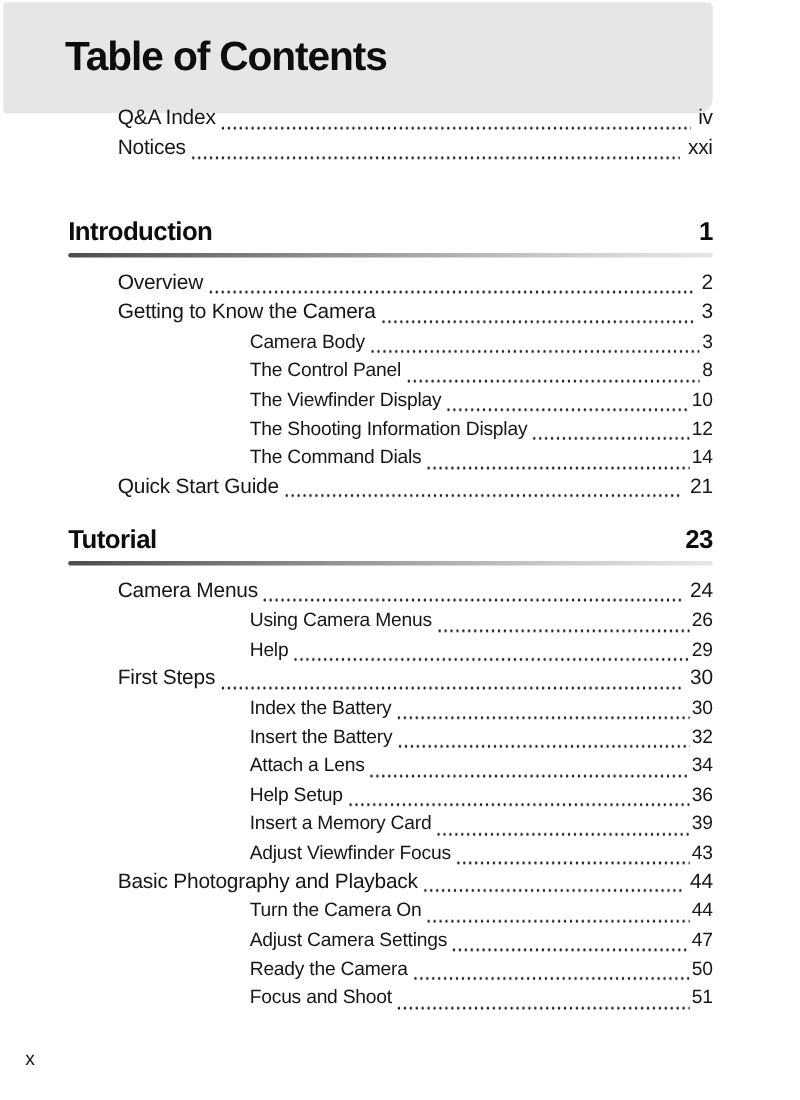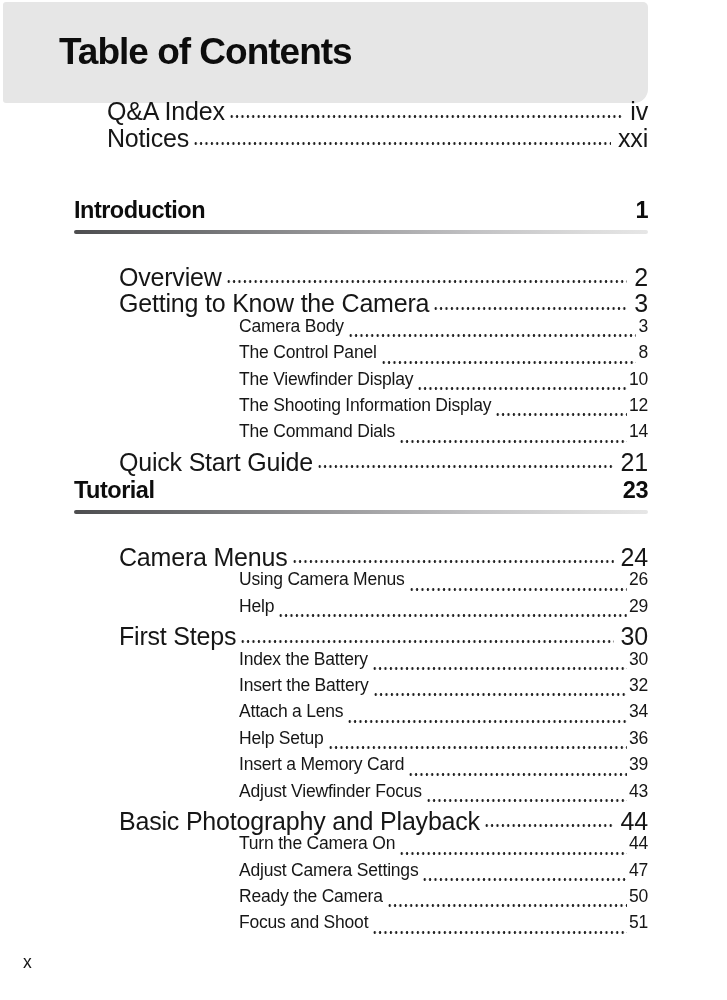--- a/index.html
+++ b/index.html
@@ -37,21 +37,21 @@
     color: #0d0d0d;
     line-height: 1;
     white-space: nowrap;
   }
 
   
   .row {
     display: flex;
     align-items: baseline;
     height: 26.4px;
-    font-size: 25px;
+    font-size: 19px;
     letter-spacing: -0.2px;
     white-space: nowrap;
   }
   .row .label { flex: 0 0 auto; }
   .row .leader {
     flex: 1 1 auto;
     align-self: flex-end;
     height: 1.1em;
     margin: 0 1px 0 4px;
     background-image: radial-gradient(circle, #1c1c1c 1.05px, rgba(0,0,0,0) 1.45px);
@@ -70,21 +70,21 @@
     position: absolute;
     top: 97px;
     left: 107px;
     right: 79px;
   }
   .front-matter .row { height: 27px; }
 
   
   .section {
     position: absolute;
-    left: 74px;
+    left: 62px;
     right: 79px;
   }
   .section.intro { top: 197px; }
   .section.tutorial { top: 477px; }
 
   .section-heading {
     display: flex;
     justify-content: space-between;
     align-items: baseline;
     font-size: 23.5px;
@@ -94,21 +94,21 @@
     line-height: 27px;
     height: 27px;
   }
   .section-rule {
     margin-top: 6px;
     height: 4px;
     border-radius: 2px;
     background: linear-gradient(to right,
       #4d4d4f 0%, #6d6e70 20%, #99999b 45%, #c2c2c4 70%, #dcdcdc 90%, #e6e6e6 100%);
   }
-  .section-entries { margin-top: 29px; padding-left: 45px; }
+  .section-entries { margin-top: 13px; padding-left: 45px; }
 
   
   .folio {
     position: absolute;
     left: 23px;
     top: 952px;
     font-size: 17.5px;
     color: #161616;
   }
 </style>

